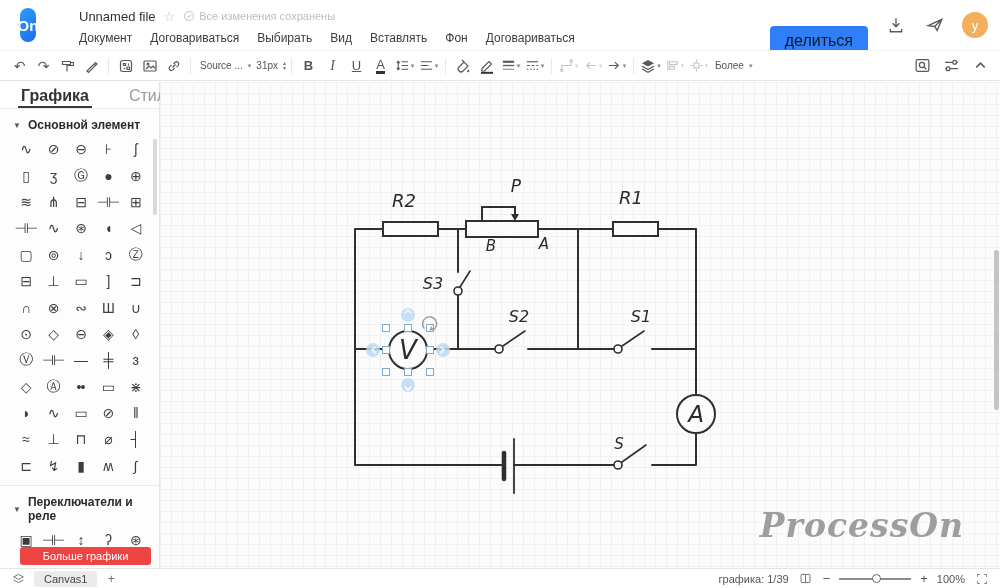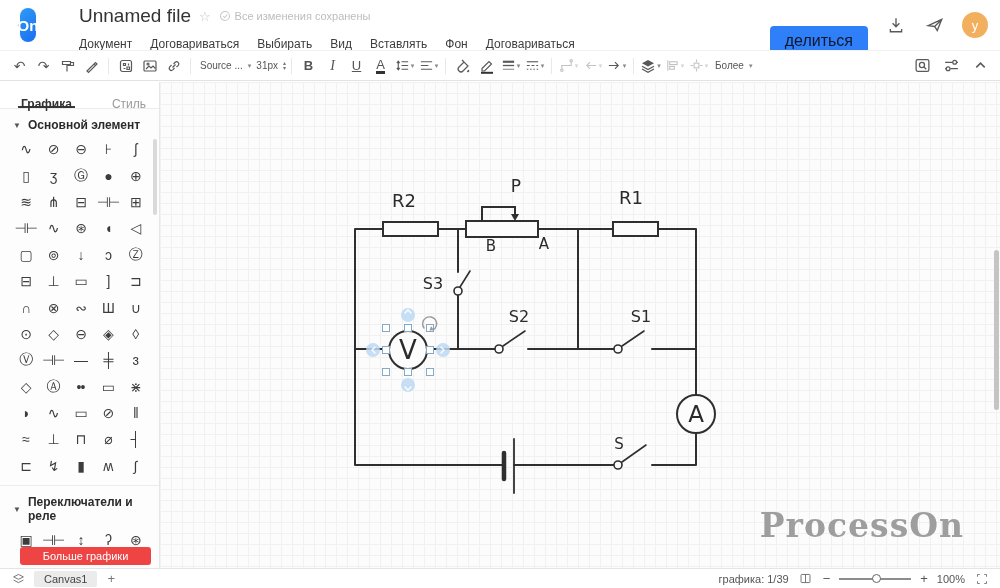--- a/index.html
+++ b/index.html
@@ -2,55 +2,55 @@
 <html><head>
 <meta charset="utf-8">
 <style>
   * { margin:0; padding:0; box-sizing:border-box; }
   html,body { width:1000px; height:588px; overflow:hidden; font-family:"Liberation Sans",sans-serif; background:#fff; }
   .hdr { position:absolute; top:0; left:0; right:0; height:50px; background:#fff; }
   .back { position:absolute; left:10px; top:14px; width:20px; height:20px; color:#666; font-size:18px; display:flex; align-items:center; justify-content:center; cursor:pointer; }
   .logo { position:absolute; left:20px; top:8px; width:16px; height:34px; border-radius:8px; background:linear-gradient(135deg,#2e9bf7,#1b6df0); color:#fff; font-weight:bold; font-size:15px; display:flex; align-items:center; justify-content:center; }
   .titlecol { position:absolute; left:79px; top:8px; }
   .titlerow { display:flex; align-items:center; gap:8px; height:16px; }
-  .doctitle { font-size:19px; color:#333; }
+  .doctitle { font-size:13px; color:#333; }
   .star { color:#c2c2c2; font-size:13px; }
   .saved { display:flex; align-items:center; gap:4px; color:#bdbdbd; font-size:11px; }
-  .menurow { display:flex; gap:18px; margin-top:13px; font-size:12px; color:#3d3d3d; }
+  .menurow { display:flex; gap:18px; margin-top:7px; font-size:12px; color:#3d3d3d; }
   .menurow span { cursor:pointer; }
   .hdr-right { position:absolute; right:12px; top:0; height:50px; display:flex; align-items:center; gap:16px; }
   .share { background:#2f80f8; color:#0f172a; font-size:16px; border:none; border-radius:4px; padding:6px 15px; cursor:pointer;margin-top:32px; }
   .avatar { width:26px; height:26px; border-radius:50%; background:#f2b05e; color:#fff; font-size:13px; display:flex; align-items:center; justify-content:center; }
   .tbar { position:absolute; top:50px; left:0; right:0; height:31px; background:#fff; border-top:1px solid #f2f2f2; border-bottom:1px solid #e3e3e3; display:flex; align-items:center; padding:0 8px; gap:1px; }
   .tb { height:24px; min-width:23px; display:flex; align-items:center; justify-content:center; color:#555; font-size:14px; border-radius:3px; cursor:pointer; gap:1px; }
   .tb svg { stroke:#595959; fill:none; stroke-width:1.2; }
   .tb.dis { opacity:.35; }
   .caret { font-size:7px; color:#888; }
   .sep { width:1px; height:16px; background:#e8e8e8; margin:0 4px; }
   .tbtxt { font-size:10px; color:#555; padding:0 4px; }
   .stepper { display:flex; flex-direction:column; font-size:6px; color:#777; line-height:5px; }
   .bold-b { font-weight:bold; font-size:13px; }
   .ital-i { font-style:italic; font-family:"Liberation Serif",serif; font-size:14px; }
   .und-u { text-decoration:underline; font-size:13px; }
   .colA { font-size:13px; border-bottom:3px solid #333; line-height:13px; }
   .tb-right { margin-left:auto; display:flex; gap:6px; }
   .sidebar { position:absolute; top:82px; bottom:20px; left:0; width:160px; background:#fdfdfd; border-right:1px solid #e6e6e6; }
   .tabs { display:flex; height:27px; border-bottom:1px solid #ececec; padding-left:18px; gap:34px; background:#fff; }
-  .tab { font-size:12px; color:#9a9a9a; padding:15px 3px 0 3px; cursor:pointer; }
+  .tab { font-size:16px; color:#9a9a9a; padding:5px 3px 0 3px; cursor:pointer; }
   .tab.active { color:#333; border-bottom:2px solid #3a3a3a; font-weight:bold; }
   .sect { display:flex; align-items:center; gap:7px; padding:9px 0 4px 13px; font-size:12px; font-weight:bold; color:#2b2b2b; }
   .sect .arr { font-size:8px; color:#555; }
   .symgrid { display:grid; grid-template-columns:repeat(5,1fr); grid-auto-rows:26.4px; padding:0 10px 0 12px; }
   .sym { display:flex; align-items:center; justify-content:center; font-size:14px; color:#3c3c3c; cursor:pointer; letter-spacing:-1px; }
   .divid { height:1px; background:#ececec; margin:6px 0 0 0; }
   .morebtn { position:absolute; bottom:3px; left:20px; right:8px; height:18px; background:#ef4444; color:#fff; font-size:11px; border:none; border-radius:3px; cursor:pointer; }
   .sb-scroll { position:absolute; right:2px; top:57px; width:4px; height:76px; background:#d9d9d9; border-radius:2px; }
   .canvas { position:absolute; top:82px; left:160px; right:0; bottom:20px; background-color:#fcfcfc;
     background-image:linear-gradient(#f1f1f1 1px,transparent 1px),linear-gradient(90deg,#f1f1f1 1px,transparent 1px),linear-gradient(#eaeaea 1px,transparent 1px),linear-gradient(90deg,#eaeaea 1px,transparent 1px);
-    background-size:11px 11px,11px 11px,55px 55px,55px 55px; }
+    background-size:11px 11px,11px 11px,55px 55px,55px 55px;font-style:italic; }
   .circuit { position:absolute; top:0; left:0; }
   .wm { position:absolute; top:424px; right:36px; font-family:"DejaVu Serif","Liberation Serif",serif; font-weight:bold; font-size:33px; color:#9e9e9e; letter-spacing:1px; }
   .cv-scroll { position:absolute; right:1px; top:168px; width:5px; height:160px; background:#c4c4c4; border-radius:3px; }
   .sbar { position:absolute; bottom:0; left:0; right:0; height:20px; background:#fff; border-top:1px solid #e4e4e4; display:flex; align-items:center; font-size:11px; color:#555; padding:0 10px;text-align:center; }
   .sbar svg { stroke:#666; fill:none; stroke-width:1.1; }
   .sheet { background:#ebebeb; border-radius:2px; padding:2px 10px; margin:0 10px 0 8px; font-size:11px; color:#444; cursor:pointer; }
   .sbar .plus { color:#777; font-size:13px; cursor:pointer; }
   .sbar-right { margin-left:auto; display:flex; align-items:center; gap:9px; }
   .slider { width:72px; height:2px; background:#8d8d8d; position:relative; cursor:pointer; }
   .knob { position:absolute; left:45%; top:-4px; width:9px; height:9px; background:#fff; border:1.5px solid #666; border-radius:50%; }

